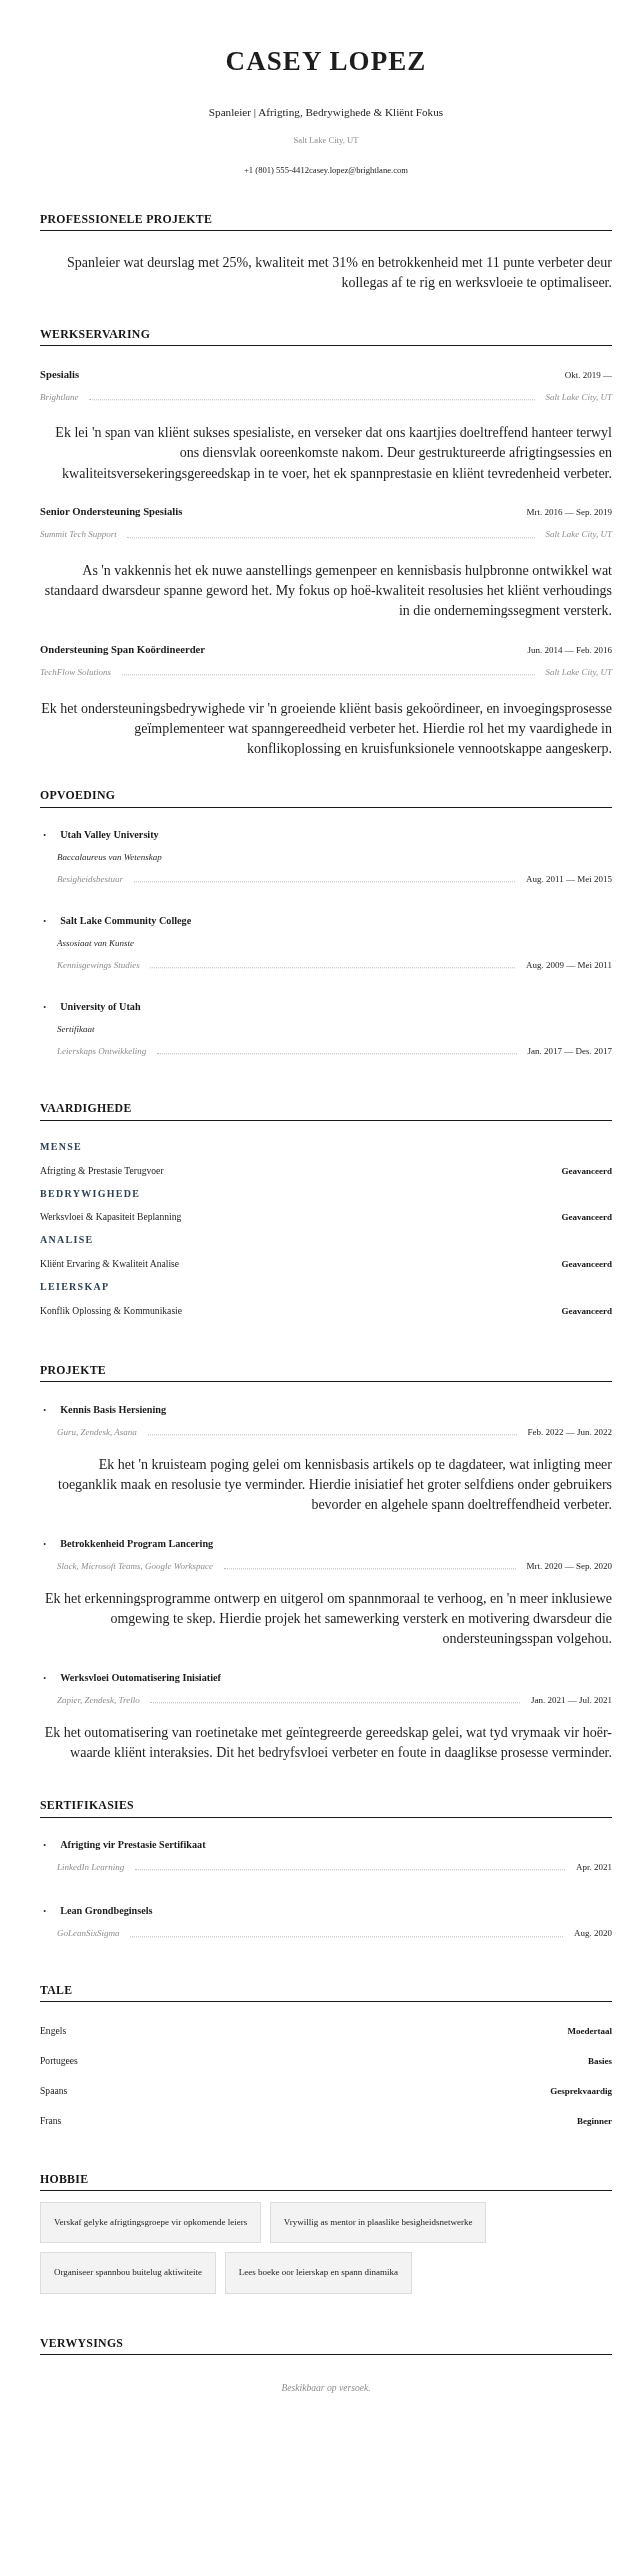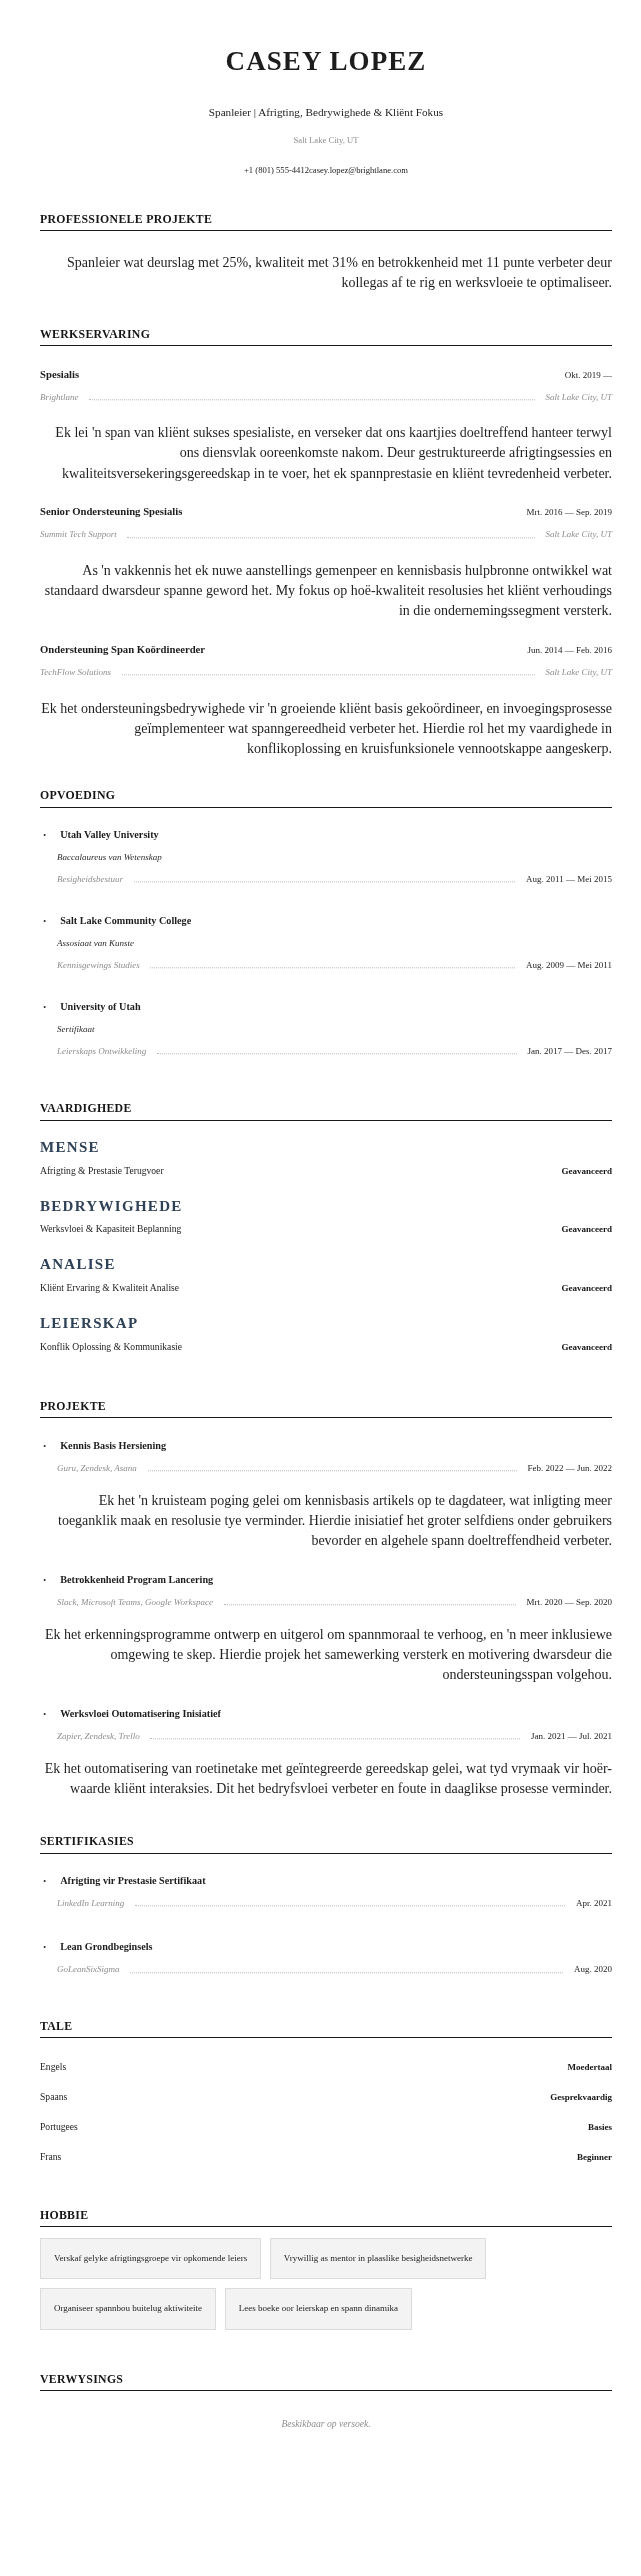--- a/index.html
+++ b/index.html
@@ -102,24 +102,24 @@
   .bullet-title { font-size: 10.2px; line-height: 12.3px; font-weight: 700; }
   .indent { margin-left: 17px; }
   .degree-line { margin-top: 10.7px; font-style: italic; font-size: 9px; line-height: 11.2px; color: #2b2b2b; }
   .field-row { display: flex; align-items: baseline; margin-top: 10.7px; }
   .proj-item .body-text { margin-top: 17px; }
   .proj-item { margin-top: 22px; }
   .cert-item { margin-top: 32px; }
   .cert-item.first { margin-top: 21.4px; }
 
   
-  .skill-group { margin-top: 24px; }
+  .skill-group { margin-top: 12px; }
   .skill-group.first { margin-top: 21.4px; }
   .skill-cat {
-    font-size: 15px;
+    font-size: 10px;
     line-height: 10.7px;
     font-weight: 700;
     letter-spacing: 1.3px;
     color: #2f4156;
   }
   .skill-row { display: flex; justify-content: space-between; align-items: baseline; margin-top: 11.8px; }
   .skill-name { font-size: 9.6px; line-height: 11.8px; color: #1d1d1d; }
   .level-text { font-size: 9px; line-height: 11.2px; font-weight: 700; color: #161616; white-space: nowrap; padding-left: 48px; }
 
   
@@ -367,26 +367,26 @@
 
   <div class="section sec-lang">
     <h2>TALE</h2>
     <div class="rule"></div>
 
     <div class="lang-row first">
       <span class="lang-name">Engels</span>
       <span class="level-text">Moedertaal</span>
     </div>
     <div class="lang-row">
+      <span class="lang-name">Portugees</span>
+      <span class="level-text">Basies</span>
+    </div>
+    <div class="lang-row">
       <span class="lang-name">Spaans</span>
       <span class="level-text">Gesprekvaardig</span>
-    </div>
-    <div class="lang-row">
-      <span class="lang-name">Portugees</span>
-      <span class="level-text">Basies</span>
     </div>
     <div class="lang-row">
       <span class="lang-name">Frans</span>
       <span class="level-text">Beginner</span>
     </div>
   </div>
 
   <div class="section sec-hobby">
     <h2>HOBBIE</h2>
     <div class="rule"></div>

